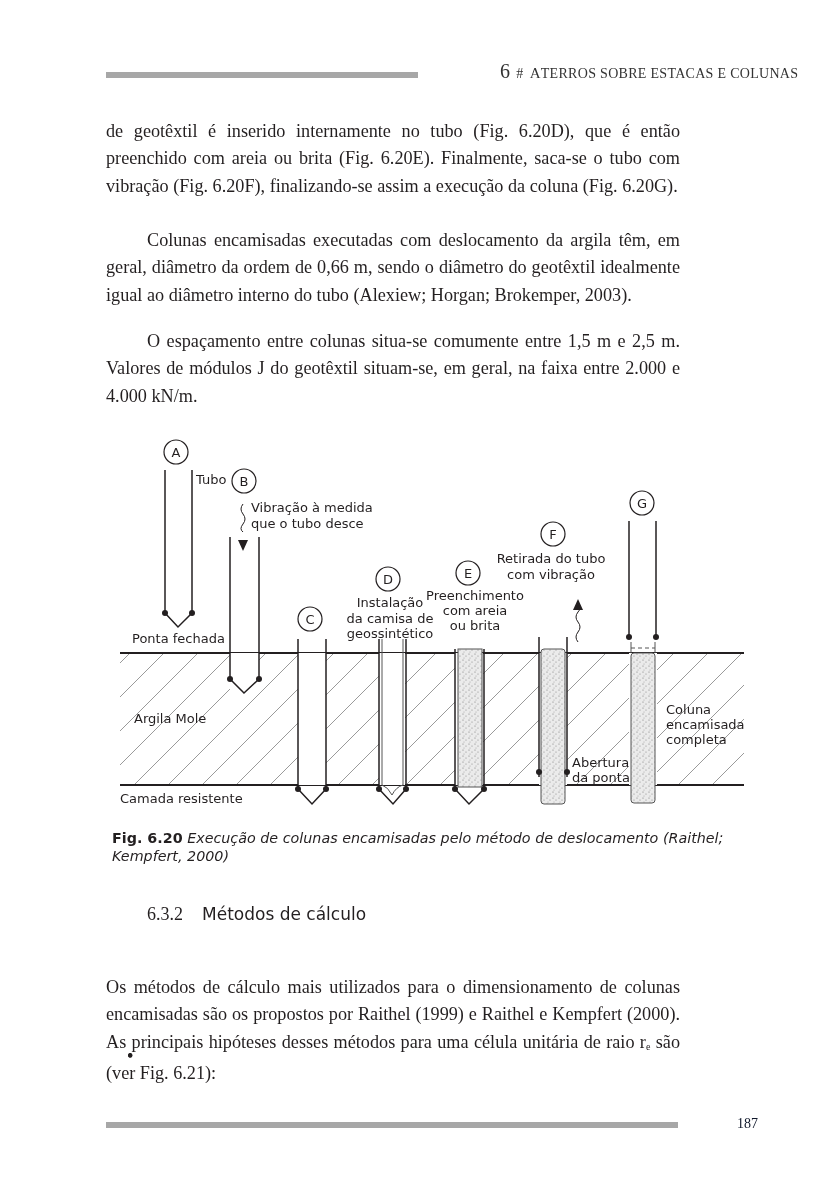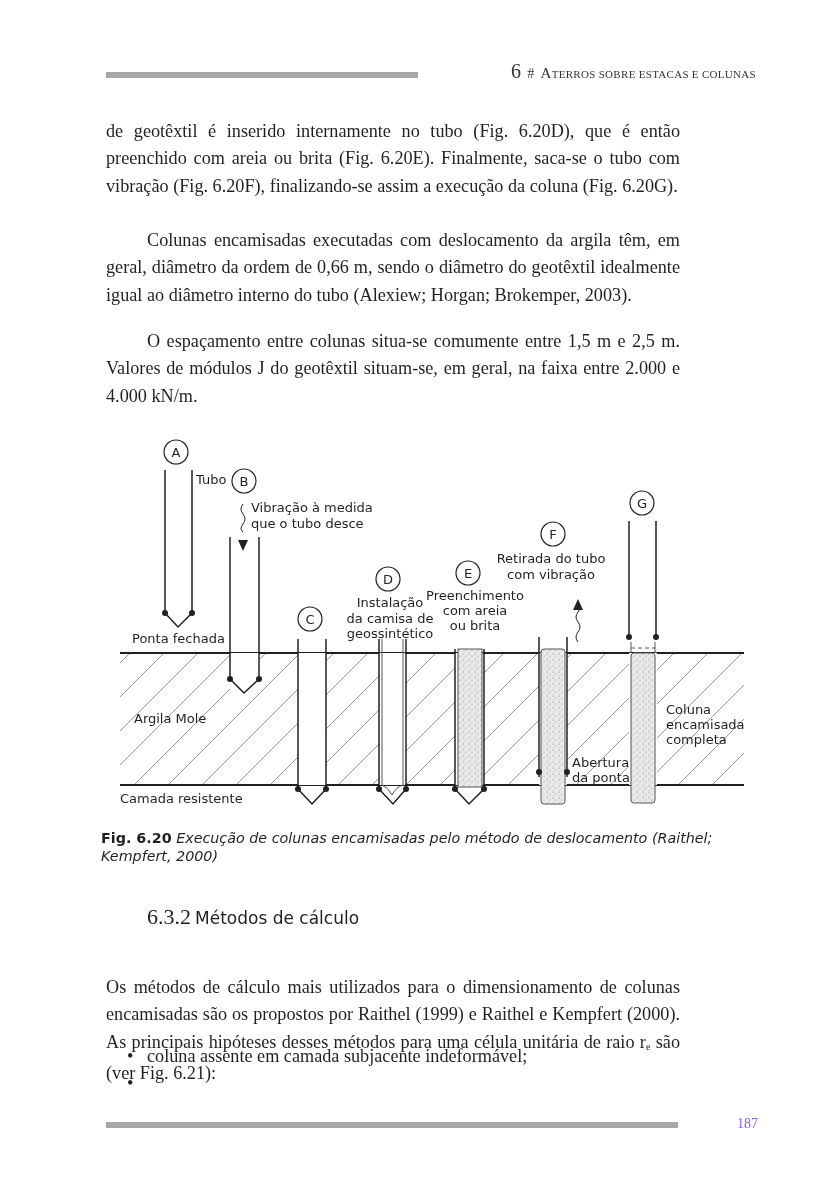--- a/index.html
+++ b/index.html
@@ -6,45 +6,45 @@
   body { width: 836px; height: 1200px; position: relative; overflow: hidden;
          font-family: "Liberation Serif", "DejaVu Serif", serif; color: #231f20; }
   .rule { position: absolute; height: 6px; background: #a7a7a7; }
   #top-rule { left: 106px; top: 72px; width: 312px; }
   #bottom-rule { left: 106px; top: 1122px; width: 572px; }
   #running-head { position: absolute; left: 500px; top: 60px; width: 256px; text-align: right;
                   font-family: "Liberation Serif", serif; font-size: 15px; letter-spacing: 0.3px; color: #333; white-space: nowrap; }
   #running-head .chap { font-size: 20px; margin-right: 6px; }
   #running-head .hash { margin-right: 6px; font-size: 14px; }
   #running-head .title-cap { font-size: 15px; }
-  #running-head .title-sc { font-size: 11px; text-transform: uppercase; text-align: center; }
+  #running-head .title-sc { font-size: 14px; text-transform: uppercase; text-align: center; }
   .body-text { position: absolute; left: 106px; width: 574px; font-size: 18.2px; line-height: 27.3px;
                text-align: justify; }
   .body-text p { margin: 0; }
   .indent { text-indent: 41px; }
   #para1 { top: 118px; }
   #para2 { top: 227px; }
   #para3 { top: 328px; }
   #figure { position: absolute; left: 108px; top: 437px; width: 650px; height: 380px; }
   #figure svg { display: block; }
   #figure text { font-family: "DejaVu Sans", sans-serif; font-size: 13px; fill: #231f20; }
-  #caption { position: absolute; left: 101px; top: 829px; width: 620px; font-family: "DejaVu Sans", sans-serif;
+  #caption { position: absolute; left: 112px; top: 829px; width: 620px; font-family: "DejaVu Sans", sans-serif;
              font-size: 14.3px; line-height: 18px; color: #231f20; }
   #caption .lbl { font-weight: bold; }
   #caption .txt { font-style: italic; }
   #section-head { position: absolute; left: 147px; top: 904px; font-size: 18px; }
-  #section-head .num { font-family: "Liberation Serif", serif; font-size: 22px; margin-right: 4px; }
+  #section-head .num { font-family: "Liberation Serif", serif; font-size: 18px; margin-right: 19px; }
   #section-head .ttl { font-family: "DejaVu Sans", sans-serif; font-weight: normal; font-size: 17px; }
   #para4 { top: 974px; }
   #para4 sub { font-size: 10px; vertical-align: -2px; }
   #bullets { position: absolute; left: 106px; top: 1043px; width: 600px; margin: 0; padding: 0; list-style: none;
              font-size: 18.2px; line-height: 27.3px; }
   #bullets li { padding-left: 41px; position: relative; }
   #bullets li .dot { position: absolute; left: 21px; top: 0; }
-  #page-number { position: absolute; left: 722px; top: 1116px; width: 36px; text-align: right; font-size: 14px; color: #8b5cf6; }
+  #page-number { position: absolute; left: 722px; top: 1116px; width: 36px; text-align: right; font-size: 14px; color: #0f172a; }
 </style>
 </head>
 <body>
 
 <div class="rule" id="top-rule"></div>
 <div id="running-head">
   <span class="chap">6</span><span class="hash">#</span><span class="title-cap">A</span><span class="title-sc">terros sobre estacas e colunas</span>
 </div>
 
 <div class="body-text" id="para1">
@@ -192,18 +192,18 @@
 
 <div id="section-head">
   <span class="num">6.3.2</span><span class="ttl">Métodos de cálculo</span>
 </div>
 
 <div class="body-text" id="para4">
   <p><span>Os métodos de cálculo mais utilizados para o dimensionamento de colunas encamisadas são os propostos por Raithel (1999) e Raithel e Kempfert (2000). As principais hipóteses desses métodos para uma célula unitária de raio r</span><sub>e</sub><span> são (ver Fig. 6.21):</span></p>
 </div>
 
 <ul id="bullets">
-  <li><span class="dot">•</span><span>coluna assente em camada subjacente indeformável;</span></li>
+  <li><span class="dot">•</span></li>
   <li><span class="dot">•</span></li>
 </ul>
 
 <div class="rule" id="bottom-rule"></div>
 <div id="page-number">187</div>
 
 </body></html>

